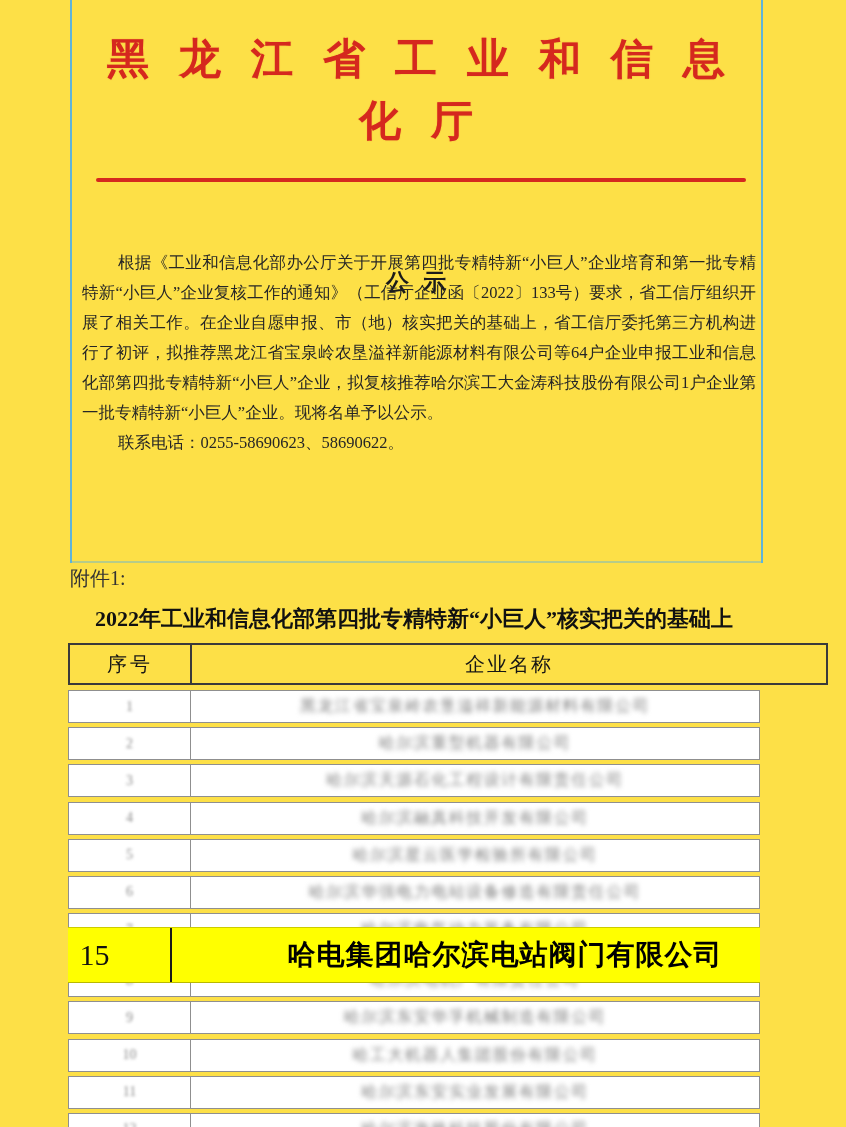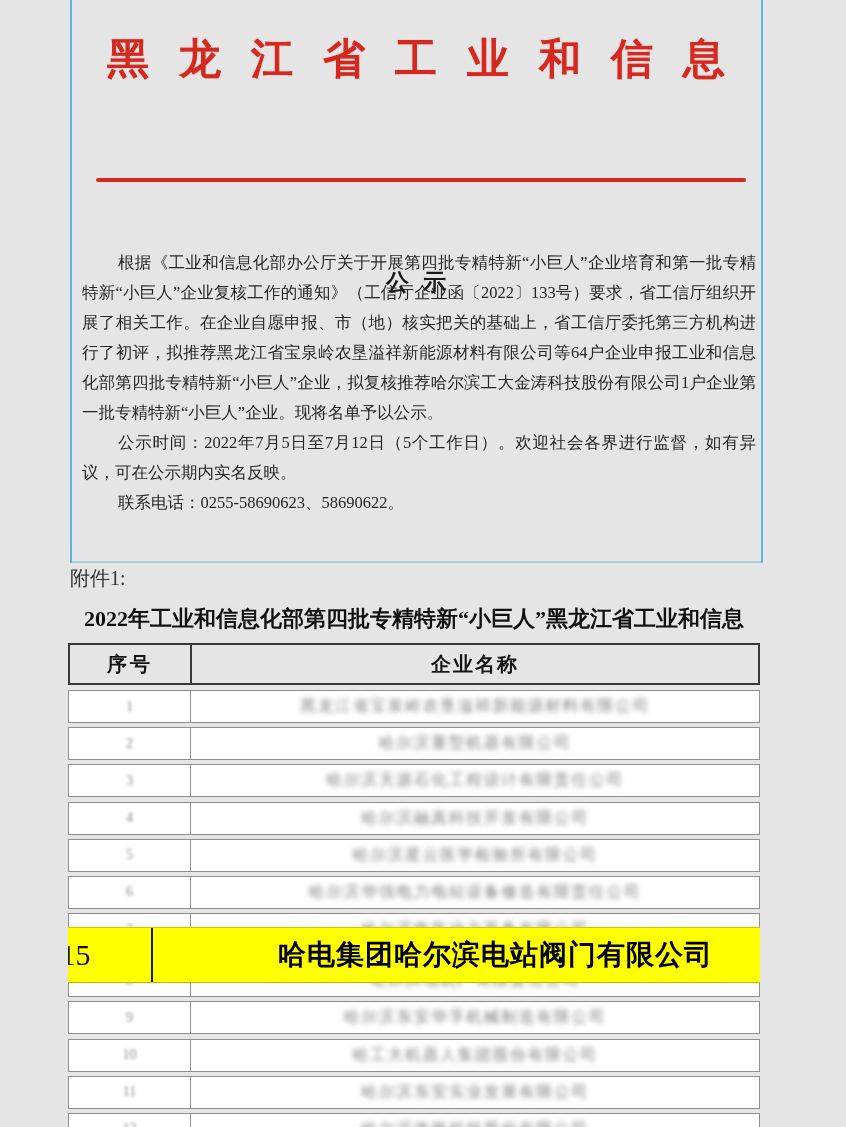--- a/index.html
+++ b/index.html
@@ -10,21 +10,21 @@
     --header-border:#3a3a3a;
     --ink:#262626;
     --blur-ink:#7e7e7e;
   }
   *{margin:0;padding:0;box-sizing:border-box;}
   html,body{background:#ffffff;}
   body{font-family:"Liberation Serif","DejaVu Serif",serif;}
   .page{
     position:relative;
     width:846px;height:1127px;
-    background:#e5e5e5;
+    background:#fde047;
     overflow:hidden;
   }
   
   .scan-line-left{position:absolute;left:70px;top:0;width:2px;height:563px;background:var(--blue);}
   .scan-line-right{position:absolute;left:761px;top:0;width:2px;height:563px;background:var(--blue);}
   .scan-line-bottom{position:absolute;left:70px;top:561px;width:693px;height:2px;background:var(--blue);opacity:.45;}
 
   
   .letterhead{
     position:absolute;left:70px;top:28px;width:692px;
@@ -49,23 +49,23 @@
   .notice-body p{text-indent:36px;}
 
   .attachment{position:absolute;left:70px;top:565px;font-size:20px;color:#333;}
 
   
   .table-title{
     position:absolute;left:68px;top:604px;width:692px;
     text-align:center;font-size:22px;font-weight:bold;color:#111;
   }
   .table-header{
-    position:absolute;left:68px;top:643px;width:692px;height:42px;
+    position:absolute;left:68px;top:643px;width:760px;height:42px;
     border:2px solid var(--header-border);display:flex;
-    font-size:20px;font-weight:bold;color:#151515;
+    font-size:20px;font-weight:normal;color:#151515;
   }
   .th-no{width:122px;border-right:2px solid var(--header-border);display:flex;align-items:center;justify-content:center;letter-spacing:3px;}
   .th-name{flex:1;display:flex;align-items:center;justify-content:center;letter-spacing:2px;}
 
   .rows{position:absolute;left:68px;top:690px;width:692px;height:437px;overflow:hidden;}
   .row{
     display:flex;width:692px;height:33px;
     border:1.5px solid var(--row-border);
     margin-bottom:4.2px;background:#fff;overflow:hidden;
   }
@@ -77,55 +77,56 @@
   .row.partial-top{height:14px;border-bottom:none;margin-bottom:0;}
   .row.partial-top .cell-no,.row.partial-top .cell-name{height:31px;}
   .row.partial-bottom{height:14px;border-top:none;margin-bottom:4.2px;}
   .row.partial-bottom .cell-no,.row.partial-bottom .cell-name{height:31px;margin-top:-18px;}
 
   .row.highlight{
     margin-left:-68px;width:838px;height:56px;
     background:var(--yellow);border:none;margin-bottom:0;
     border-bottom:1px solid #b9b900;border-top:1px solid #cccc00;
     box-shadow:1px 1px 0 rgba(120,120,0,.35);
+    padding-left:19px;
   }
   .row.highlight .cell-no{
     width:153px;border-right:2px solid #1a1a1a;
   }
   .row.highlight .cleartext-no{font-size:30px;color:#111;}
   .row.highlight .cell-name .cleartext-name{
     font-size:28px;font-weight:bold;color:#000;letter-spacing:1px;white-space:nowrap;
   }
 </style>
 </head>
 <body>
 
 <div class="page">
 
   <div class="scan-line-left"></div>
   <div class="scan-line-right"></div>
   <div class="scan-line-bottom"></div>
 
   <div class="letterhead">
     <div>黑龙江省工业和信息</div>
+    <div>化厅</div>
   </div>
 
   <div class="red-rule"></div>
 
   <div class="notice-title">公示</div>
 
   <div class="notice-body">
     <p>根据《工业和信息化部办公厅关于开展第四批专精特新“小巨人”企业培育和第一批专精特新“小巨人”企业复核工作的通知》（工信厅企业函〔2022〕133号）要求，省工信厅组织开展了相关工作。在企业自愿申报、市（地）核实把关的基础上，省工信厅委托第三方机构进行了初评，拟推荐黑龙江省宝泉岭农垦溢祥新能源材料有限公司等64户企业申报工业和信息化部第四批专精特新“小巨人”企业，拟复核推荐哈尔滨工大金涛科技股份有限公司1户企业第一批专精特新“小巨人”企业。现将名单予以公示。</p>
-    <p>公示时间：2022年7月5日至7月12日（5个工作日）。欢迎社会各界进行监督，如有异议，可在公示期内实名反映。</p>
     <p>联系电话：0255-58690623、58690622。</p>
   </div>
 
   <div class="attachment">附件1:</div>
 
-  <div class="table-title">2022年工业和信息化部第四批专精特新“小巨人”黑龙江省工业和信息</div>
+  <div class="table-title">2022年工业和信息化部第四批专精特新“小巨人”核实把关的基础上</div>
 
   <div class="table-header">
     <div class="th-no">序号</div>
     <div class="th-name">企业名称</div>
   </div>
 
   <div class="rows" id="rows">
       <div class="row ">
         <div class="cell-no">
           <span class="blurtext">1</span>

